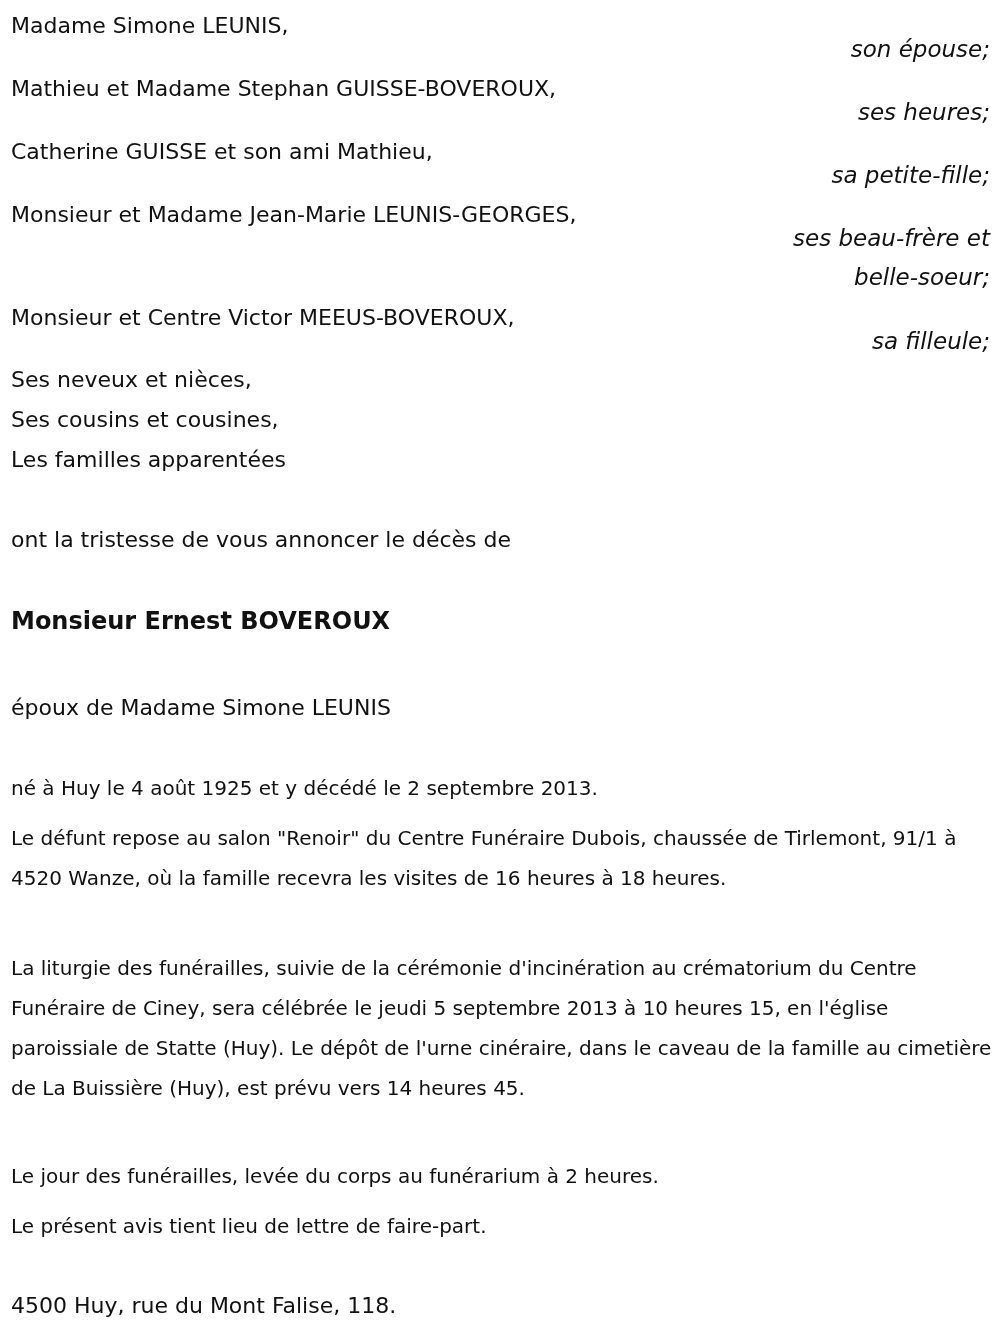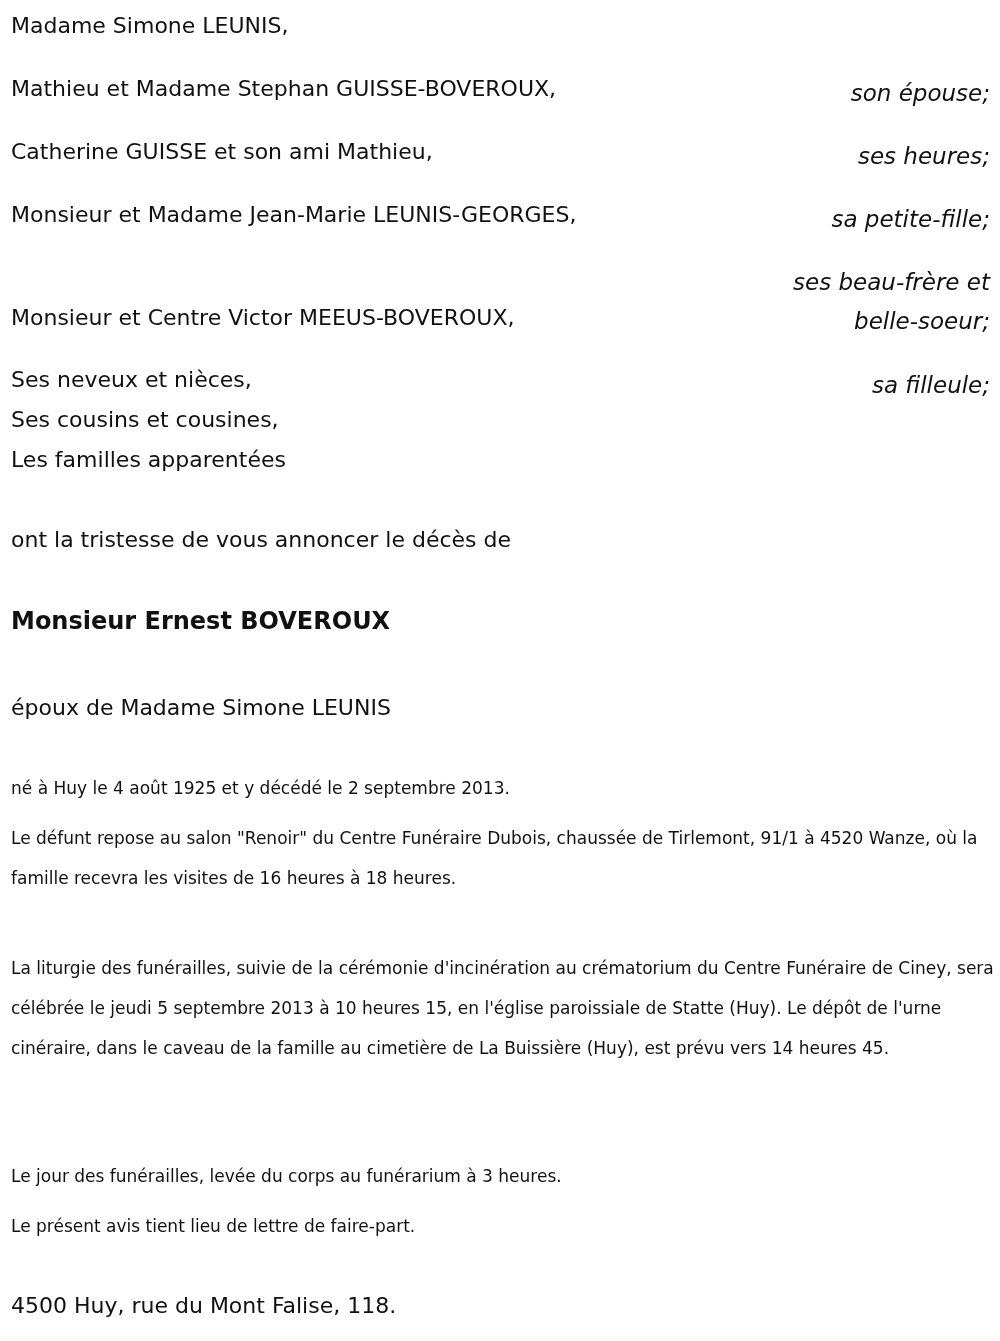--- a/index.html
+++ b/index.html
@@ -1,21 +1,21 @@
 <!DOCTYPE html>
 <html><head>
 <meta charset="utf-8">
 <style>
   html, body { margin:0; padding:0; background:#ffffff; }
   body { width:1000px; height:1341px; position:relative; overflow:hidden;
          font-family:"DejaVu Sans", sans-serif; color:#111; }
   .line { position:absolute; left:11px; font-size:22px; line-height:28px; white-space:nowrap; }
-  .rel { position:absolute; right:10px; font-size:23px; line-height:28px; font-style:italic; white-space:nowrap; text-align:right;margin-top:44px; }
+  .rel { position:absolute; right:10px; font-size:23px; line-height:28px; font-style:italic; white-space:nowrap; text-align:right; }
   .title { position:absolute; left:11px; font-size:24px; line-height:42px; font-weight:bold; white-space:nowrap; }
-  .para { position:absolute; left:11px; width:985px; font-size:17px; line-height:40px; }
+  .para { position:absolute; left:11px; width:985px; font-size:20px; line-height:40px; }
 </style>
 </head>
 <body>
 
 <div>
   <div class="line" style="top:12px">Madame Simone LEUNIS,</div>
   <div class="rel" style="top:35px">son épouse;</div>
 
   <div class="line" style="top:75px">Mathieu et Madame Stephan GUISSE-BOVEROUX,</div>
   <div class="rel" style="top:98px">ses heures;</div>
@@ -39,16 +39,16 @@
 
 <div class="line" style="top:526px">ont la tristesse de vous annoncer le décès de</div>
 
 <div class="title" style="top:600px">Monsieur Ernest BOVEROUX</div>
 
 <div class="line" style="top:694px">époux de Madame Simone LEUNIS</div>
 
 <div class="para" style="top:768px">né à Huy le 4 août 1925 et y décédé le 2 septembre 2013.</div>
 <div class="para" style="top:818px">Le défunt repose au salon "Renoir" du Centre Funéraire Dubois, chaussée de Tirlemont, 91/1 à 4520 Wanze, où la famille recevra les visites de 16 heures à 18 heures.</div>
 <div class="para" style="top:948px">La liturgie des funérailles, suivie de la cérémonie d'incinération au crématorium du Centre Funéraire de Ciney, sera célébrée le jeudi 5 septembre 2013 à 10 heures 15, en l'église paroissiale de Statte (Huy). Le dépôt de l'urne cinéraire, dans le caveau de la famille au cimetière de La Buissière (Huy), est prévu vers 14 heures 45.</div>
-<div class="para" style="top:1156px">Le jour des funérailles, levée du corps au funérarium à 3 heures.</div>
+<div class="para" style="top:1156px">Le jour des funérailles, levée du corps au funérarium à 2 heures.</div>
 <div class="para" style="top:1206px">Le présent avis tient lieu de lettre de faire-part.</div>
 
 <div class="line" style="top:1292px">4500 Huy, rue du Mont Falise, 118.</div>
 
 </body></html>

